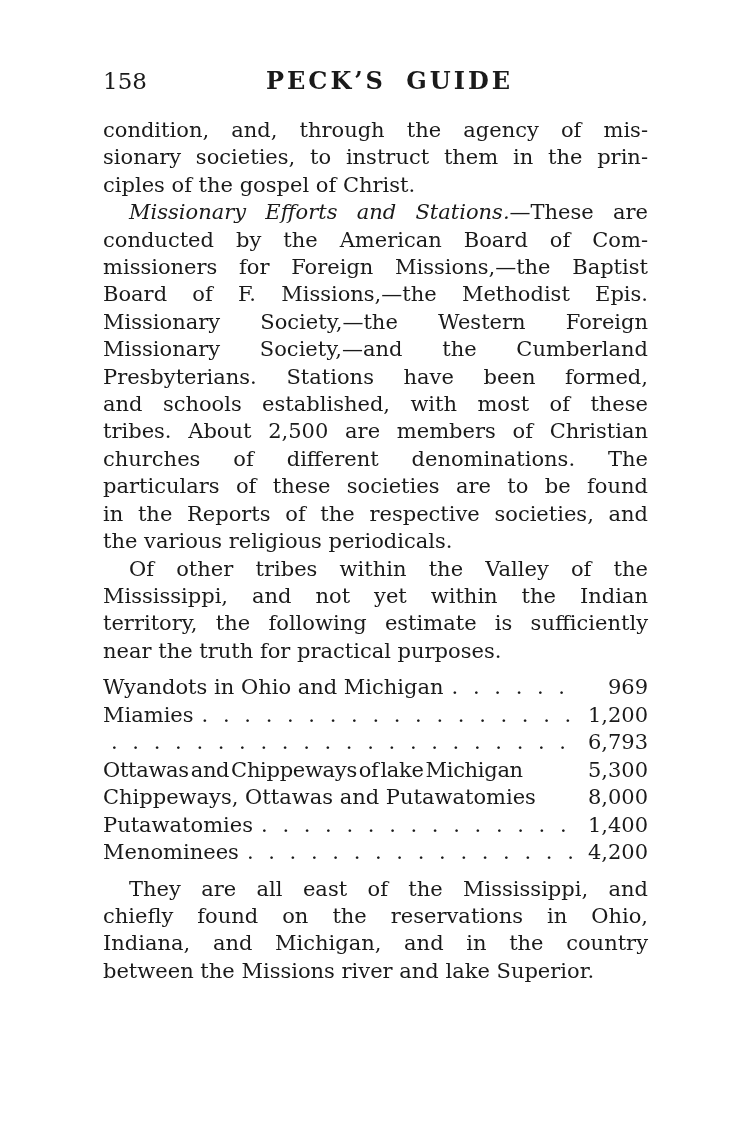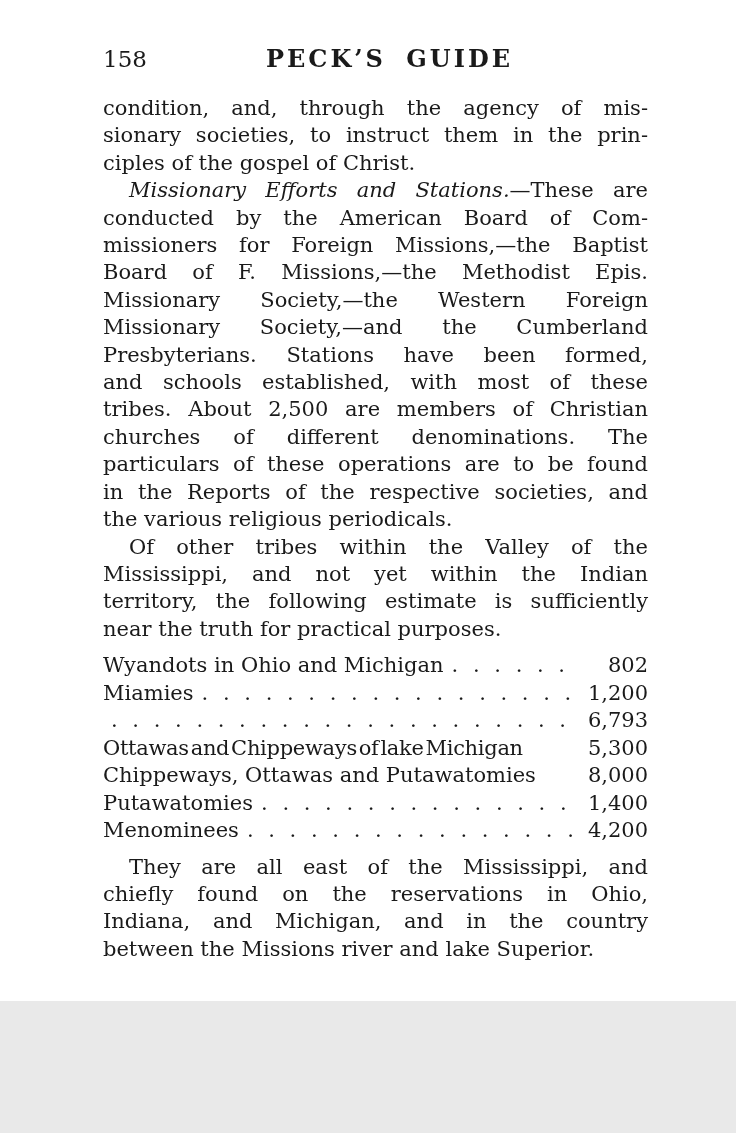--- a/index.html
+++ b/index.html
@@ -3,28 +3,28 @@
 <meta charset="utf-8">
 <style>
   html, body {
     margin: 0;
     padding: 0;
     background: #e9e9e9;
   }
   .page {
     position: relative;
     width: 736px;
-    height: 1001px;
+    height: 1133px;
     margin: 0 auto;
     background: #ffffff;
     color: #1a1a1a;
     font-family: "DejaVu Serif", "Liberation Serif", serif;
     overflow: hidden;
     box-sizing: border-box;
-    padding: 44px 88px 0 103px;
+    padding: 66px 88px 0 103px;
   }
   .header {
     display: grid;
     grid-template-columns: 1fr auto 1fr;
     align-items: baseline;
     margin-bottom: 22px;
   }
   .page-number {
     font-size: 23px;
     justify-self: start;
@@ -101,35 +101,35 @@
         <div class="line indent"><span class="it">Missionary Efforts and Stations.</span><span>—These are</span></div>
         <div class="line">conducted by the American Board of Com-</div>
         <div class="line">missioners for Foreign Missions,—the Baptist</div>
         <div class="line">Board of F. Missions,—the Methodist Epis.</div>
         <div class="line">Missionary Society,—the Western Foreign</div>
         <div class="line">Missionary Society,—and the Cumberland</div>
         <div class="line">Presbyterians. Stations have been formed,</div>
         <div class="line">and schools established, with most of these</div>
         <div class="line">tribes. About 2,500 are members of Christian</div>
         <div class="line">churches of different denominations. The</div>
-        <div class="line">particulars of these operations are to be found</div>
+        <div class="line">particulars of these societies are to be found</div>
         <div class="line">in the Reports of the respective societies, and</div>
         <div class="line last">the various religious periodicals.</div>
       </div>
     <div class="paragraph">
         <div class="line indent">Of other tribes within the Valley of the</div>
         <div class="line">Mississippi, and not yet within the Indian</div>
         <div class="line">territory, the following estimate is sufficiently</div>
         <div class="line last">near the truth for practical purposes.</div>
       </div>
     <div class="table">
         <div class="trow">
           <span class="tlabel">Wyandots in Ohio and Michigan</span>
           <span class="dots"></span>
-          <span class="tvalue">802</span>
+          <span class="tvalue">969</span>
         </div>
         <div class="trow">
           <span class="tlabel">Miamies</span>
           <span class="dots"></span>
           <span class="tvalue">1,200</span>
         </div>
         <div class="trow">
           <span class="dots"></span>
           <span class="tvalue">6,793</span>
         </div>

